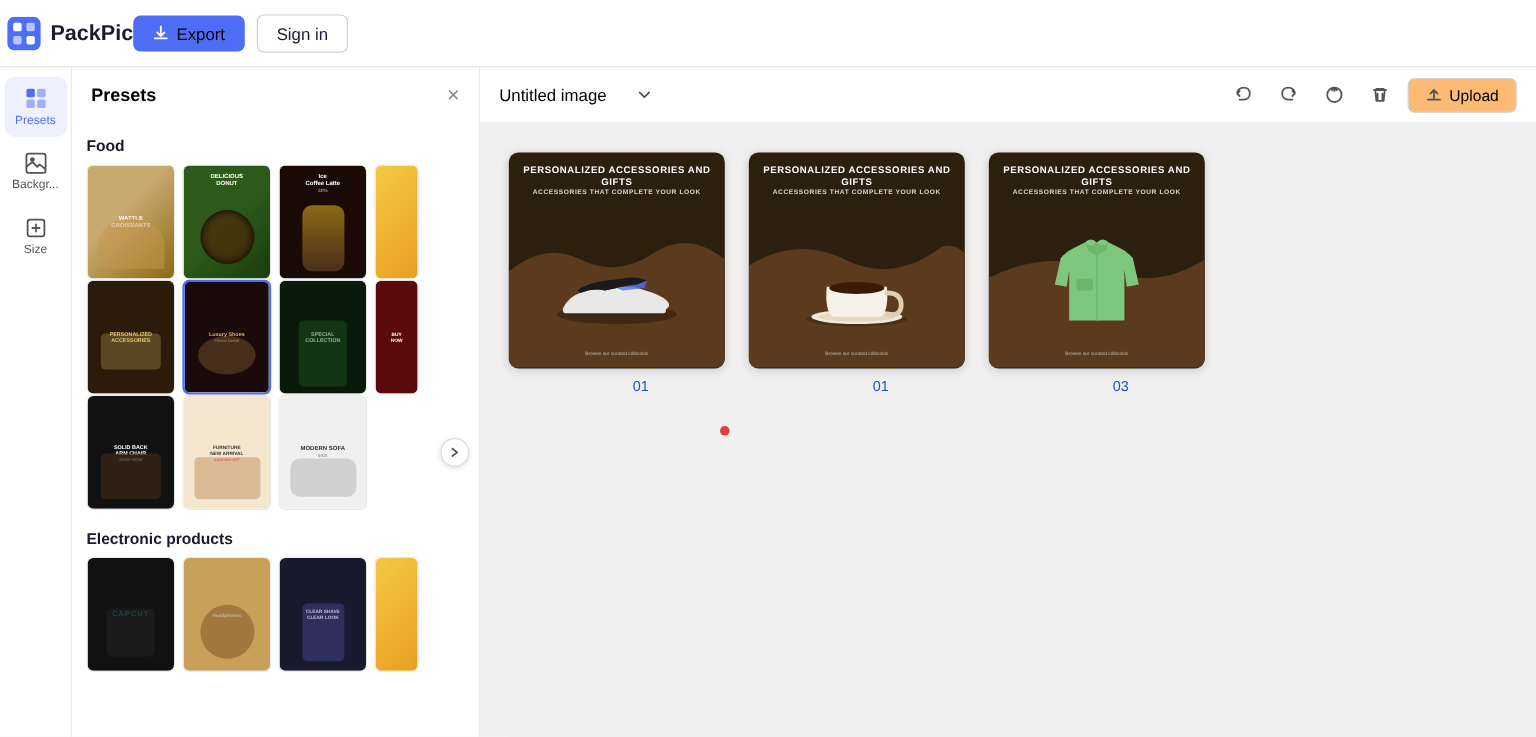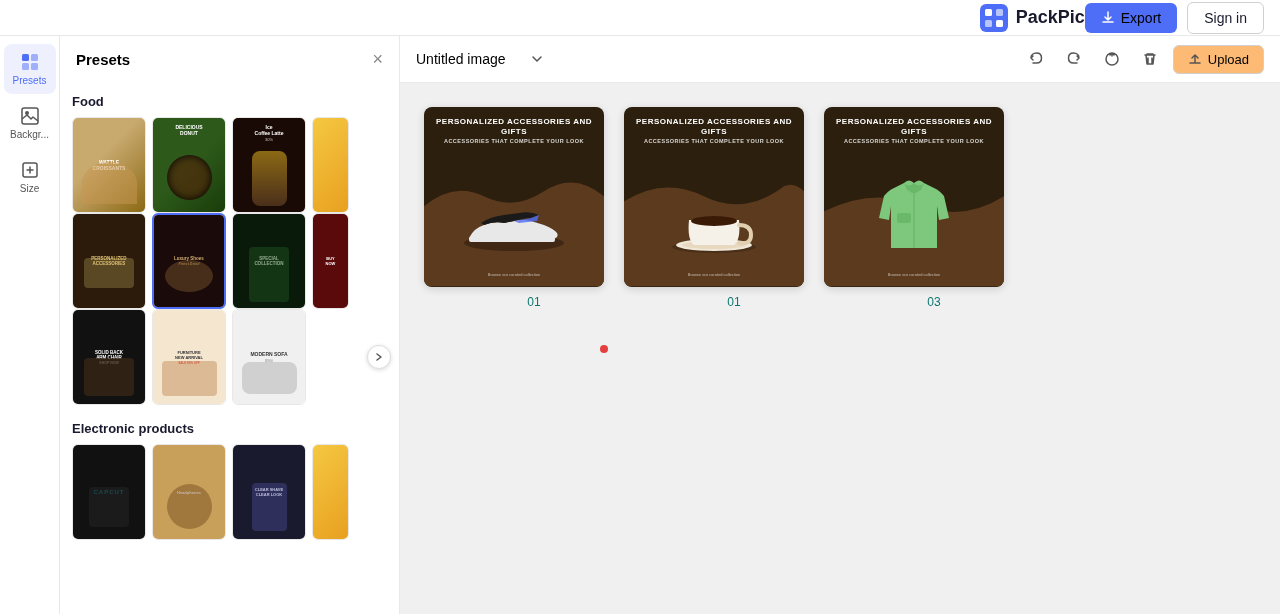--- a/index.html
+++ b/index.html
@@ -1,25 +1,25 @@
 <!DOCTYPE html>
 <html><head>
   <meta charset="utf-8">
   <style>
     * { box-sizing: border-box; margin: 0; padding: 0; }
     body { font-family: -apple-system, BlinkMacSystemFont, 'Segoe UI', sans-serif; background: #f5f5f5; display: flex; flex-direction: column; height: 614px; overflow: hidden; }
 
     
     .header {
-      height: 36px;
+      height: 56px;
       background: #fff;
       display: flex;
       align-items: center;
-      justify-content: flex-end;
-      padding: 0 16px;
+      justify-content: flex-start;
+      padding: 0 6px;
       border-bottom: 1px solid #e8e8e8;
       z-index: 10;
     }
     .logo {
       display: flex;
       align-items: center;
       gap: 8px;
       font-weight: 700;
       font-size: 18px;
       color: #1a1a2e;
@@ -264,21 +264,21 @@
     }
 
     .slide-wrapper {
       display: flex;
       flex-direction: column;
       align-items: center;
       gap: 8px;
     }
     .slide-number {
       font-size: 12px;
-      color: #0f766e;
+      color: #1d4ed8;
       margin-left: 40px;
     }
     .slide-card {
       width: 180px;
       height: 180px;
       border-radius: 8px;
       overflow: hidden;
       position: relative;
       cursor: pointer;
       box-shadow: 0 2px 8px rgba(0,0,0,0.15);

